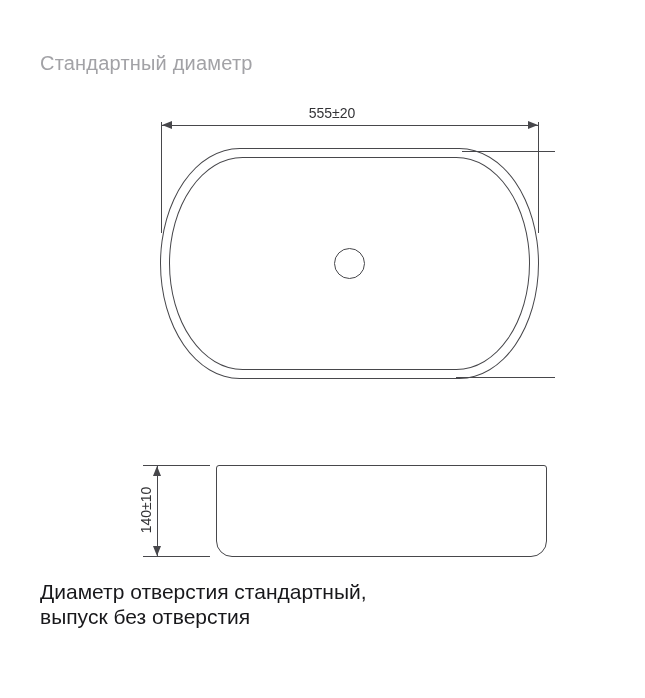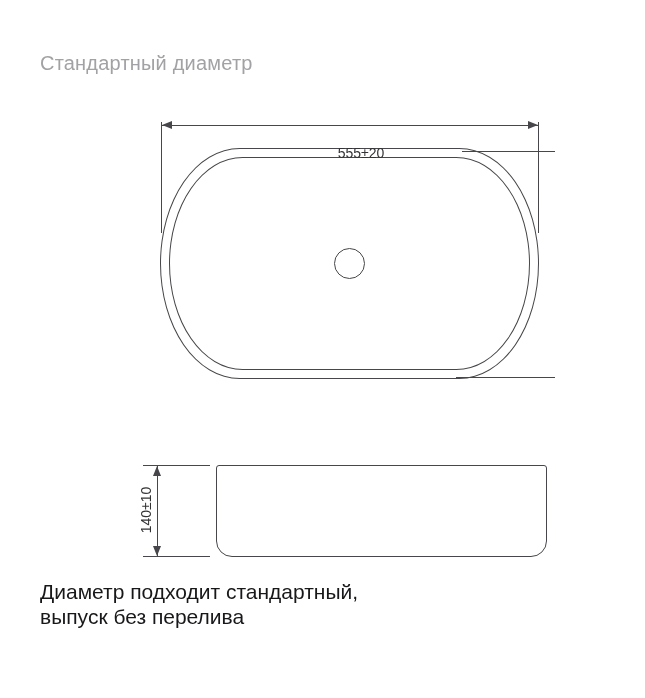--- a/index.html
+++ b/index.html
@@ -54,36 +54,36 @@
 
   <div class="stadium outer"></div>
   <div class="stadium inner"></div>
   <div class="drain"></div>
 
   <div class="ext v" style="left:161px;top:122px;height:111px;"></div>
   <div class="ext v" style="left:538px;top:122px;height:111px;"></div>
   <div class="dline h" style="left:161px;top:125px;width:378px;"></div>
   <div class="arr l" style="left:162px;top:121px;"></div>
   <div class="arr r" style="left:528px;top:121px;"></div>
-  <div class="dimlab hor" style="left:361px;top:121px;margin-top:40px;">555±20</div>
+  <div class="dimlab hor" style="left:332px;top:121px;">555±20</div>
 
   <div class="ext h" style="left:462px;top:151px;width:125px;"></div>
   <div class="ext h" style="left:456px;top:377px;width:131px;"></div>
   <div class="dline v" style="left:581px;top:151px;height:226px;"></div>
   <div class="arr u" style="left:577px;top:152px;"></div>
   <div class="arr d" style="left:577px;top:367px;"></div>
   <div class="dimlab vert" style="left:569px;top:264px;">345±20</div>
 
   <div class="sideview"></div>
 
   <div class="ext h" style="left:143px;top:465px;width:67px;"></div>
   <div class="ext h" style="left:143px;top:556px;width:67px;"></div>
   <div class="dline v" style="left:157px;top:465px;height:91px;"></div>
   <div class="arr u" style="left:153px;top:466px;"></div>
   <div class="arr d" style="left:153px;top:546px;"></div>
   <div class="dimlab vert" style="left:146px;top:510px;">140±10</div>
 
   <div class="caption">
-    <div>Диаметр подходит стандартный,</div>
-    <div>выпуск без перелива</div>
+    <div>Диаметр отверстия стандартный,</div>
+    <div>выпуск без отверстия</div>
   </div>
 
 </div>
 
 </body></html>

